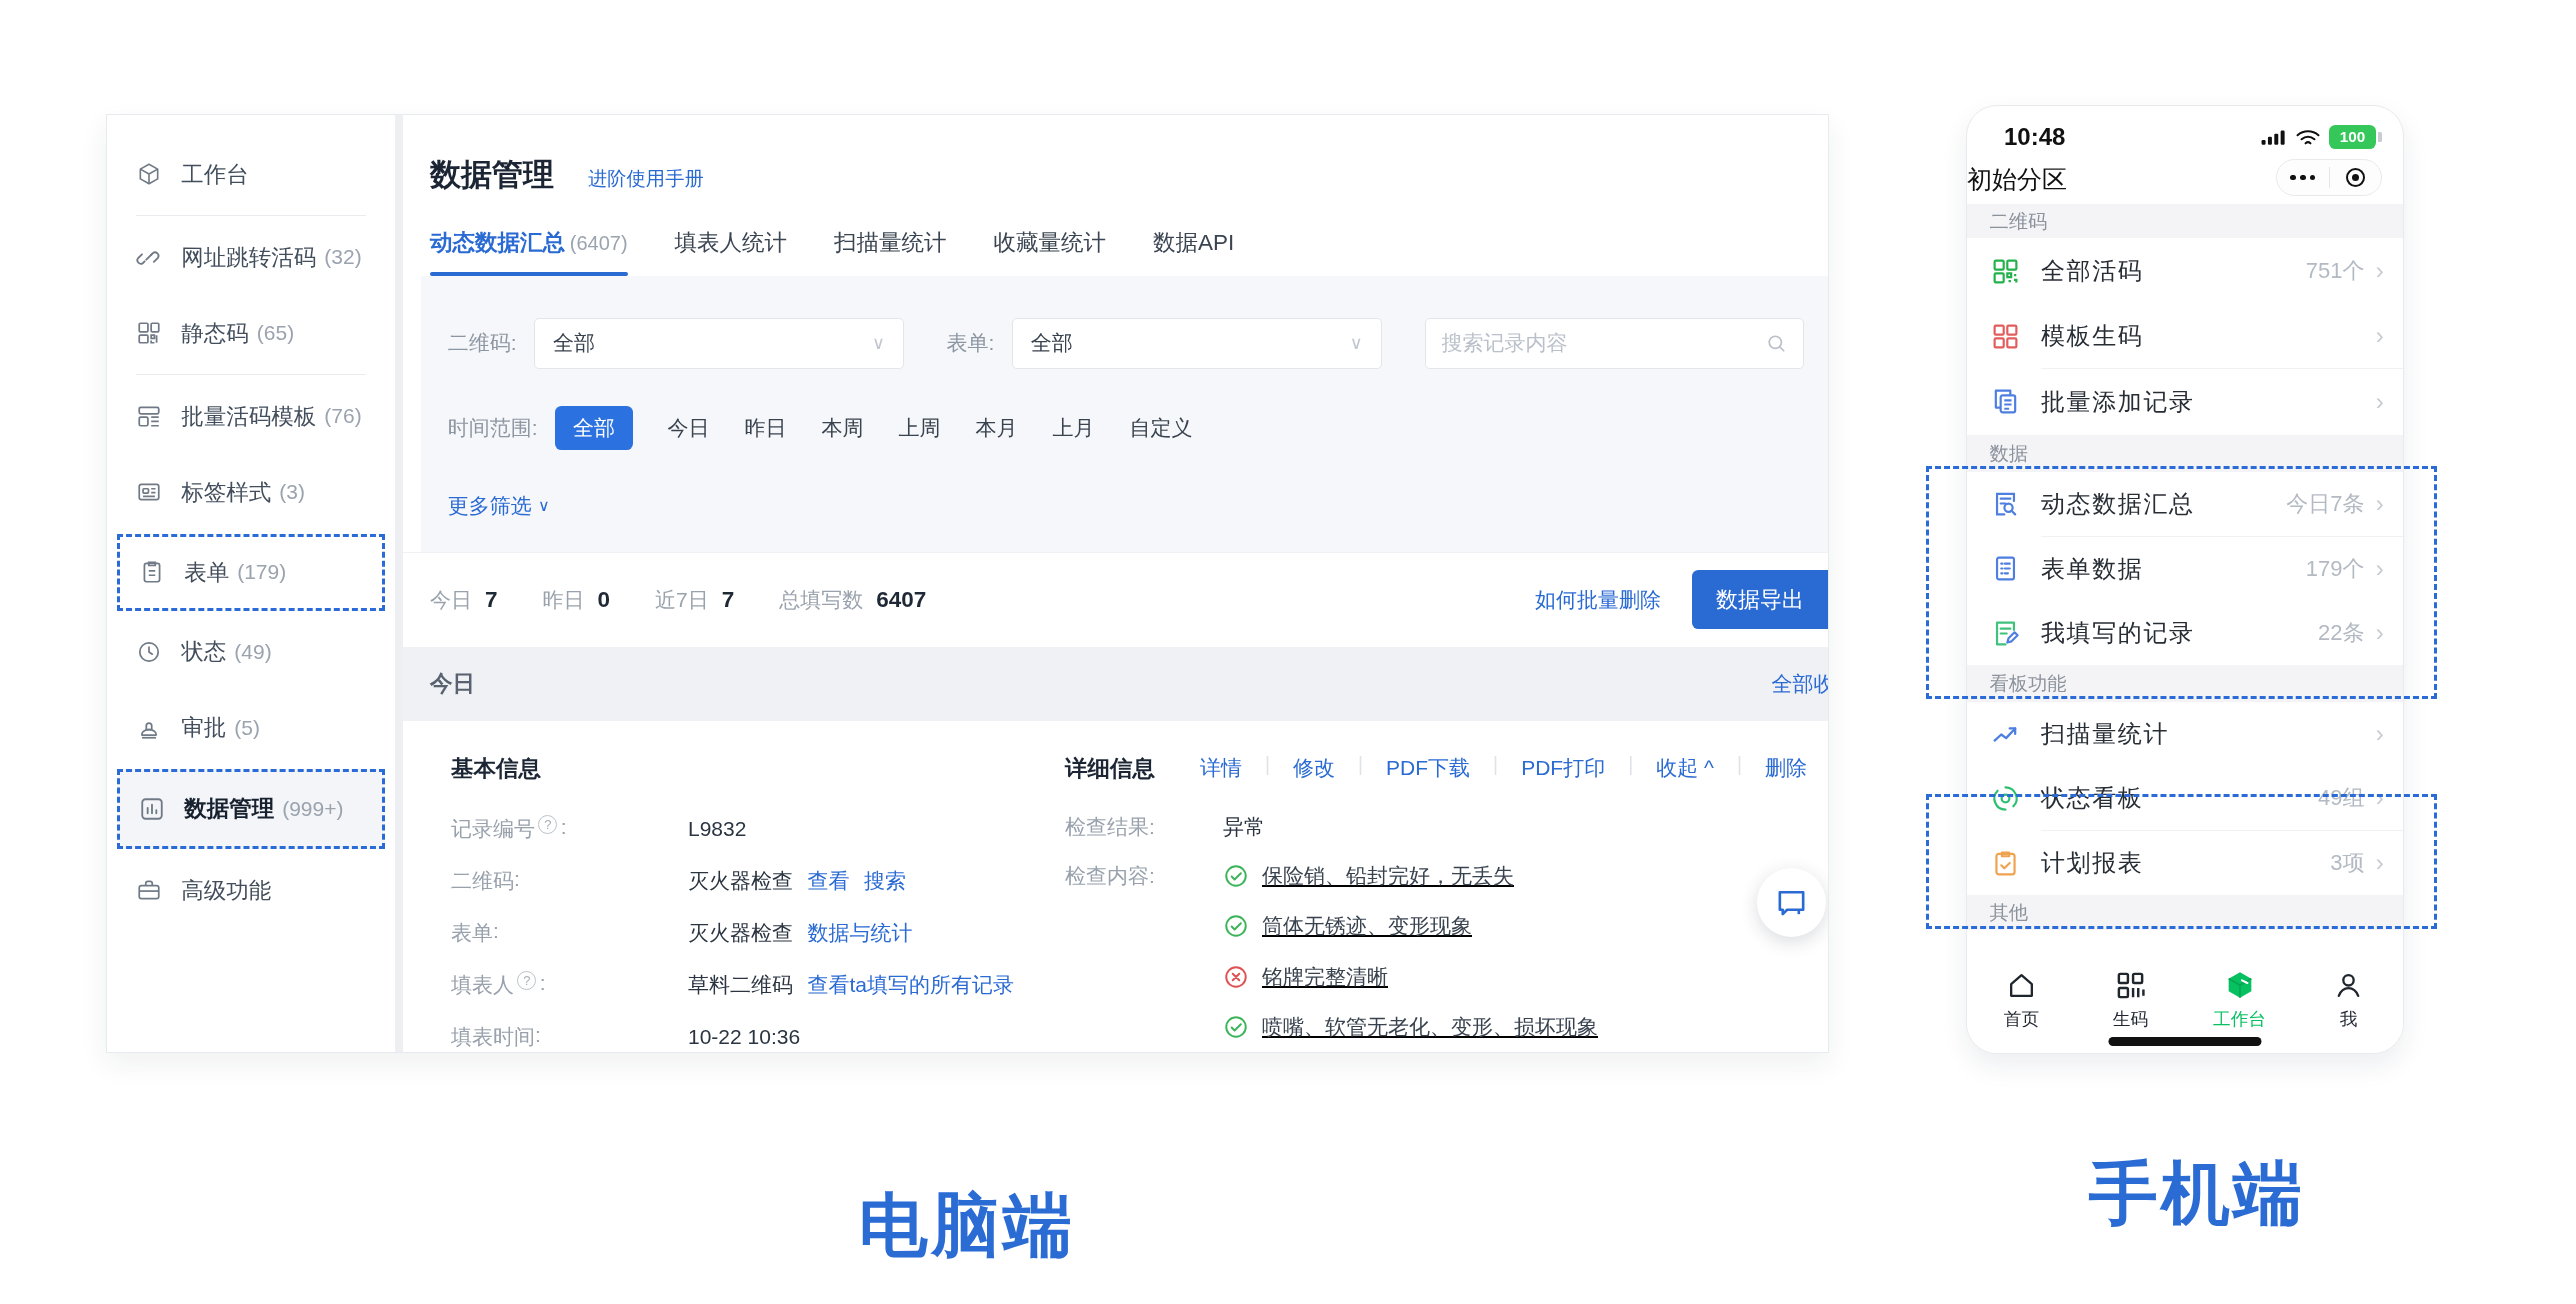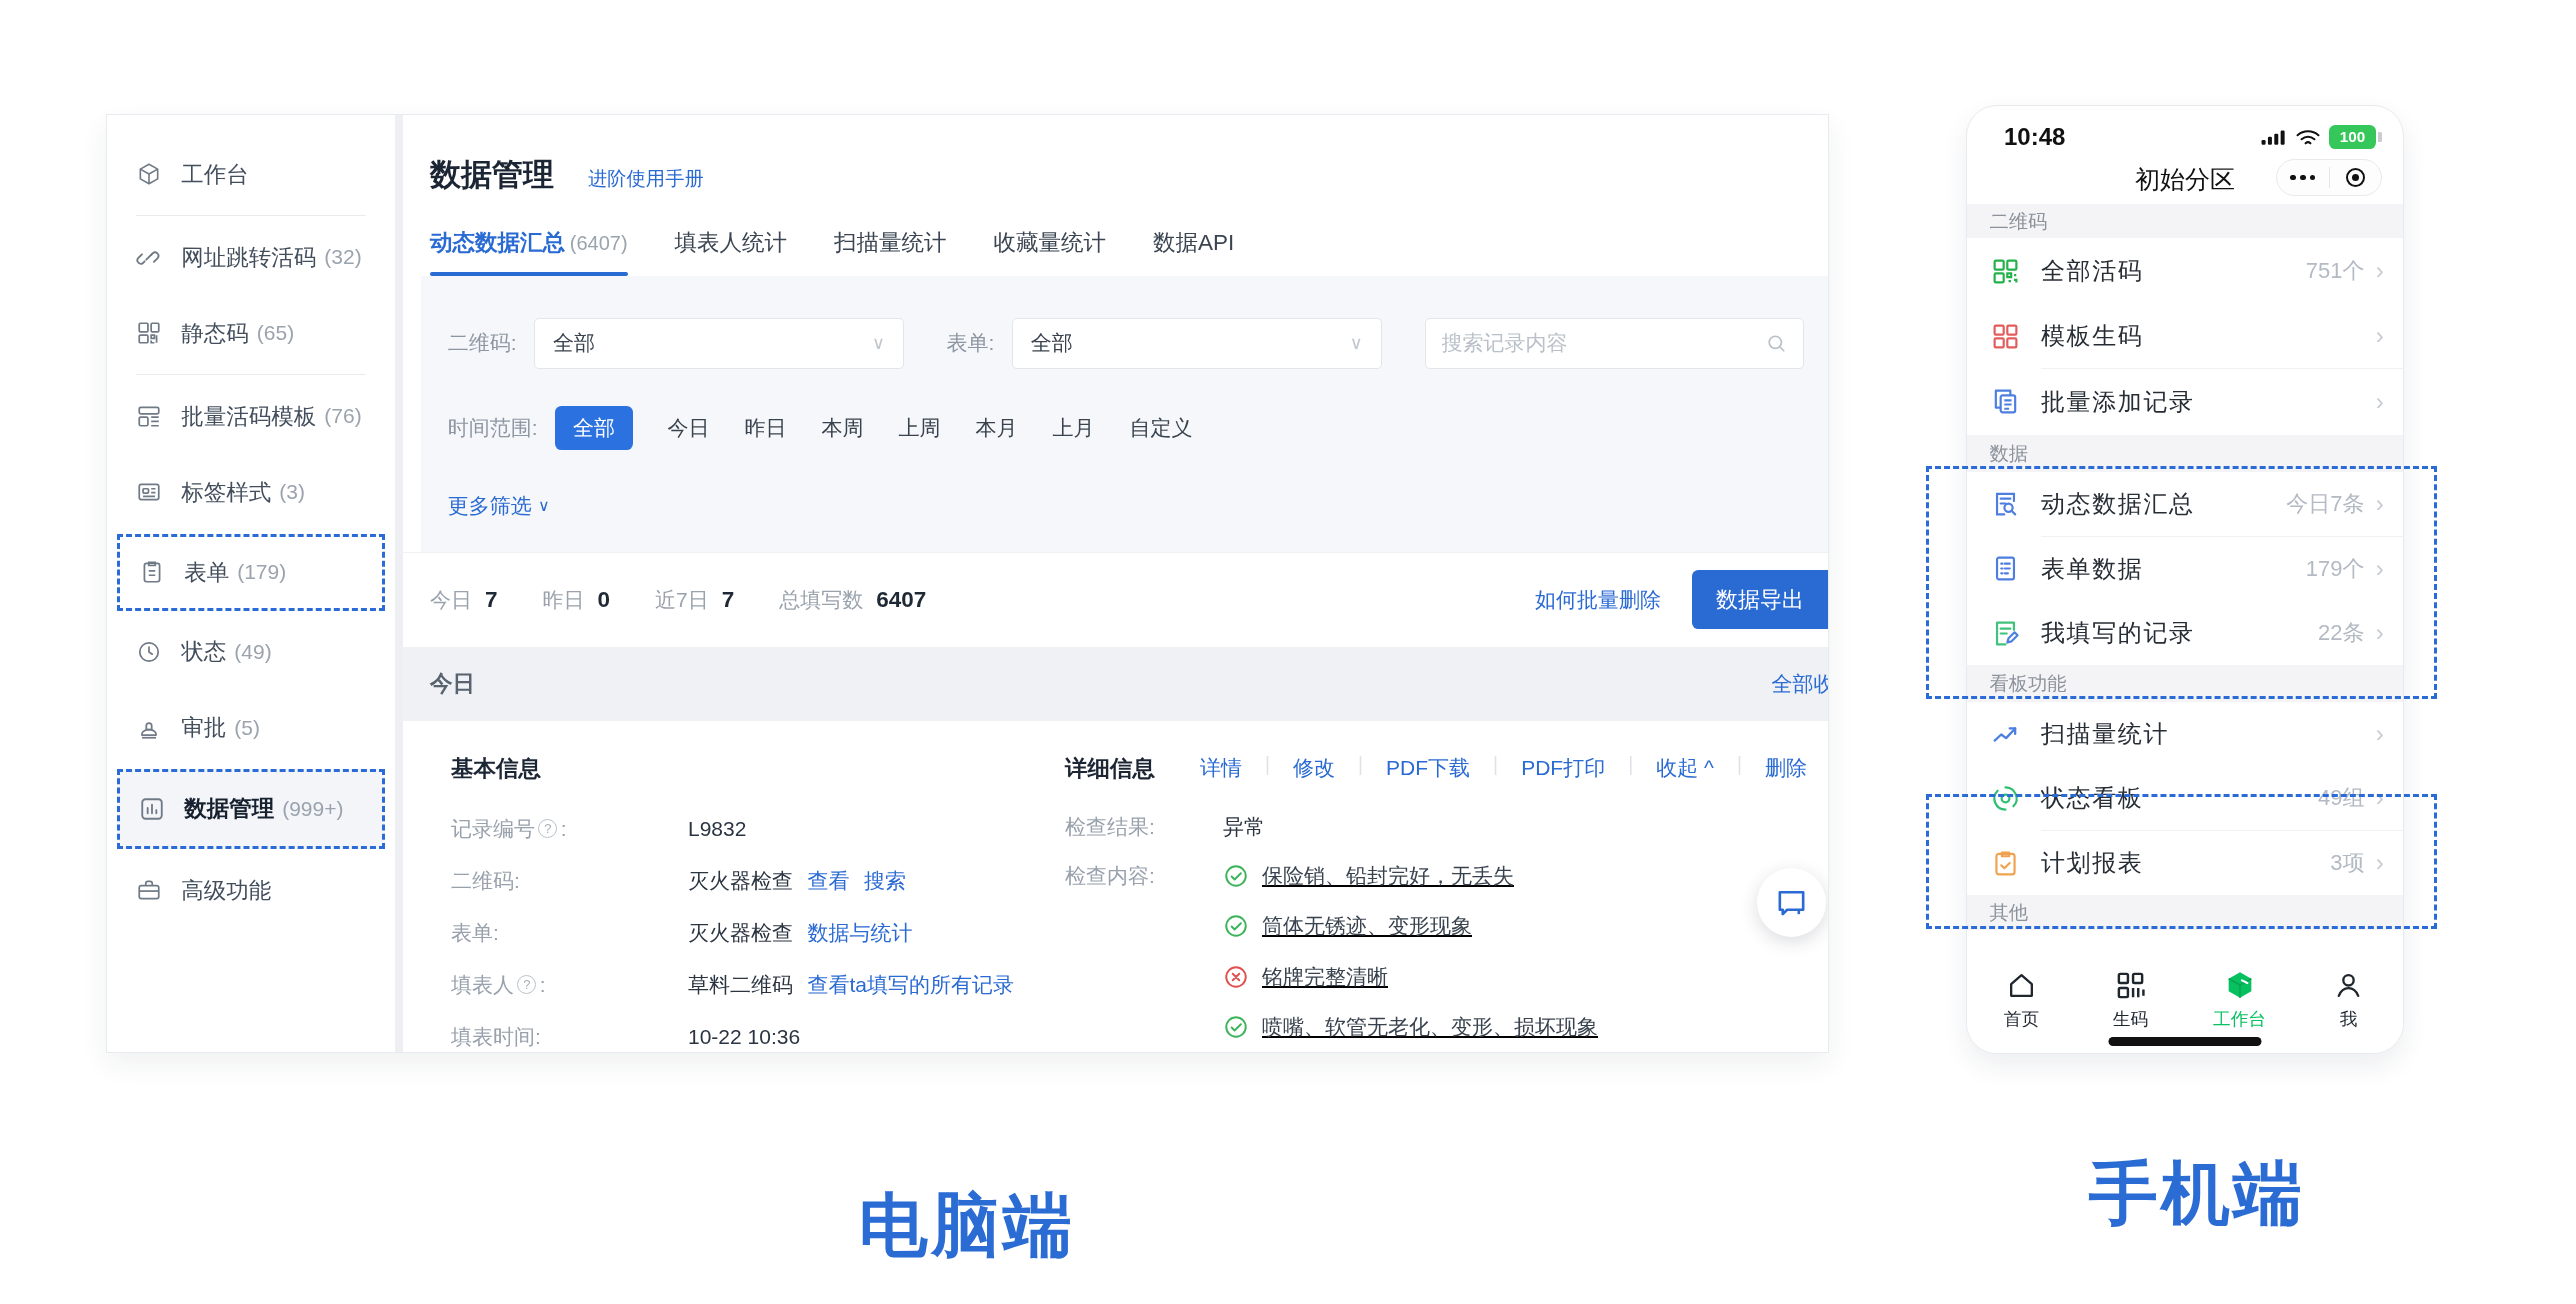--- a/index.html
+++ b/index.html
@@ -66,21 +66,21 @@
   .export-btn { background:#2a6ad3; color:#fff; font-size:22px; border:none; padding:14.5px 24px; border-radius:6.4px 0 0 6.4px; cursor:pointer; white-space:nowrap; font-family:"Liberation Sans",sans-serif; }
 
   .group-band { display:flex; align-items:center; height:74px; background:#eff1f5; padding-left:27px; }
   .group-title { font-size:22.5px; color:#59626f; font-weight:bold; }
   .collapse-link { margin-left:auto; font-size:21px; color:#2a6ad3; cursor:pointer; margin-right:-6.4px; white-space:nowrap; }
 
   .record { display:flex; padding:32px 21px 32px 48px; background:#fff; }
   .rec-left { width:582px; flex:0 0 auto; }
   .rec-title { font-size:22.5px; font-weight:bold; color:#1b2534; margin-bottom:31px; }
   .b-row { display:flex; align-items:center; margin-bottom:24px; }
-  .b-label { width:201px; flex:0 0 auto; font-size:21px; color:#98a1ac; display:flex; align-items:center; }
+  .b-label { width:201px; flex:0 0 auto; font-size:21px; color:#98a1ac; display:flex; }
   .help-dot { display:inline-flex; align-items:center; justify-content:center; width:19.3px; height:19.3px;
     border:1.6px solid #bcc3cc; border-radius:50%; color:#a8b0ba; font-size:13px; margin:0 3.2px; flex:0 0 auto; }
   .b-value { font-size:21px; color:#2b3542; white-space:nowrap;margin-left:36px; }
   .b-link { font-size:21px; color:#2a6ad3; margin-left:14.5px; cursor:pointer; white-space:nowrap; }
 
   .rec-right { flex:1; margin-left:32px; }
   .d-head { display:flex; align-items:center; margin-bottom:29px; }
   .d-title { font-size:22.5px; font-weight:bold; color:#1b2534; margin-right:45px; }
   .d-actions { display:flex; gap:4px; flex:1; justify-content:space-between; }
   .d-act { font-size:21px; color:#2a6ad3; cursor:pointer; white-space:nowrap; }
@@ -100,21 +100,21 @@
   .mobile-card { position:absolute; left:1966px; top:105px; width:438px; height:949px; background:#fff;
     border:0.8px solid #e9eaee; border-radius:31px; box-shadow:0 11.3px 27px rgba(30,40,60,.08); overflow:hidden; }
 
   .mb-status { display:flex; align-items:center; height:48px; padding:14.5px 27px 0 37px; }
   .mb-time { font-size:24px; font-weight:bold; color:#111; }
   .mb-sicons { margin-left:auto; display:flex; align-items:center; gap:8px; }
   .mb-batt { min-width:47px; height:24px; background:#35c759; border-radius:6.4px; color:#fff; font-size:15.3px; font-weight:bold;
     display:flex; align-items:center; justify-content:center; position:relative; }
   .mb-batt::after { content:""; position:absolute; right:-5.6px; top:7.2px; width:3.2px; height:9.6px; background:#c9cdd2; border-radius:0 1.6px 1.6px 0; }
 
-  .mb-nav { position:relative; height:50px; display:flex; align-items:center; justify-content:center;font-family:Liberation Mono, monospace; }
+  .mb-nav { position:relative; height:50px; display:flex; align-items:center; justify-content:flex-start;font-family:Liberation Mono, monospace; }
   .mb-nav-title { font-size:25px; color:#111; font-weight:500; }
   .mb-pill { position:absolute; right:21px; top:4.8px; width:106px; height:37px; border:0.8px solid #e9e9ec; background:#fdfdfd;
     border-radius:18.5px; display:flex; align-items:center; }
   .mb-pill .dots { flex:1; display:flex; justify-content:center; gap:4px; }
   .mb-pill .dots i { width:5.6px; height:5.6px; background:#111; border-radius:50%; display:block; }
   .mb-pill .pill-div { width:0.8px; height:21px; background:#e5e5e8; }
   .mb-pill .target { flex:1; display:flex; justify-content:center; }
   .mb-pill .target b { width:19.3px; height:19.3px; border:2px solid #111; border-radius:50%; display:flex; align-items:center; justify-content:center; }
   .mb-pill .target b i { width:7.2px; height:7.2px; background:#111; border-radius:50%; display:block; }
 

